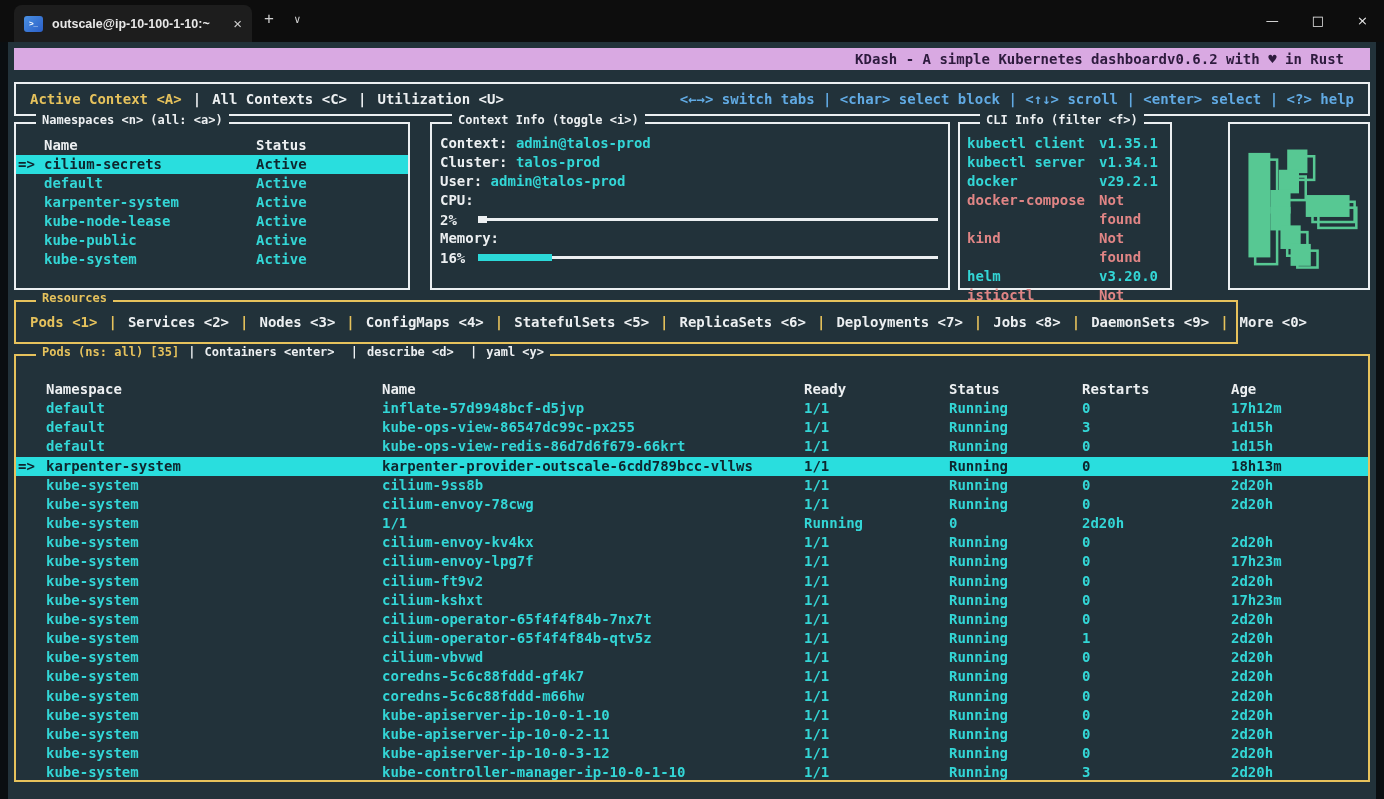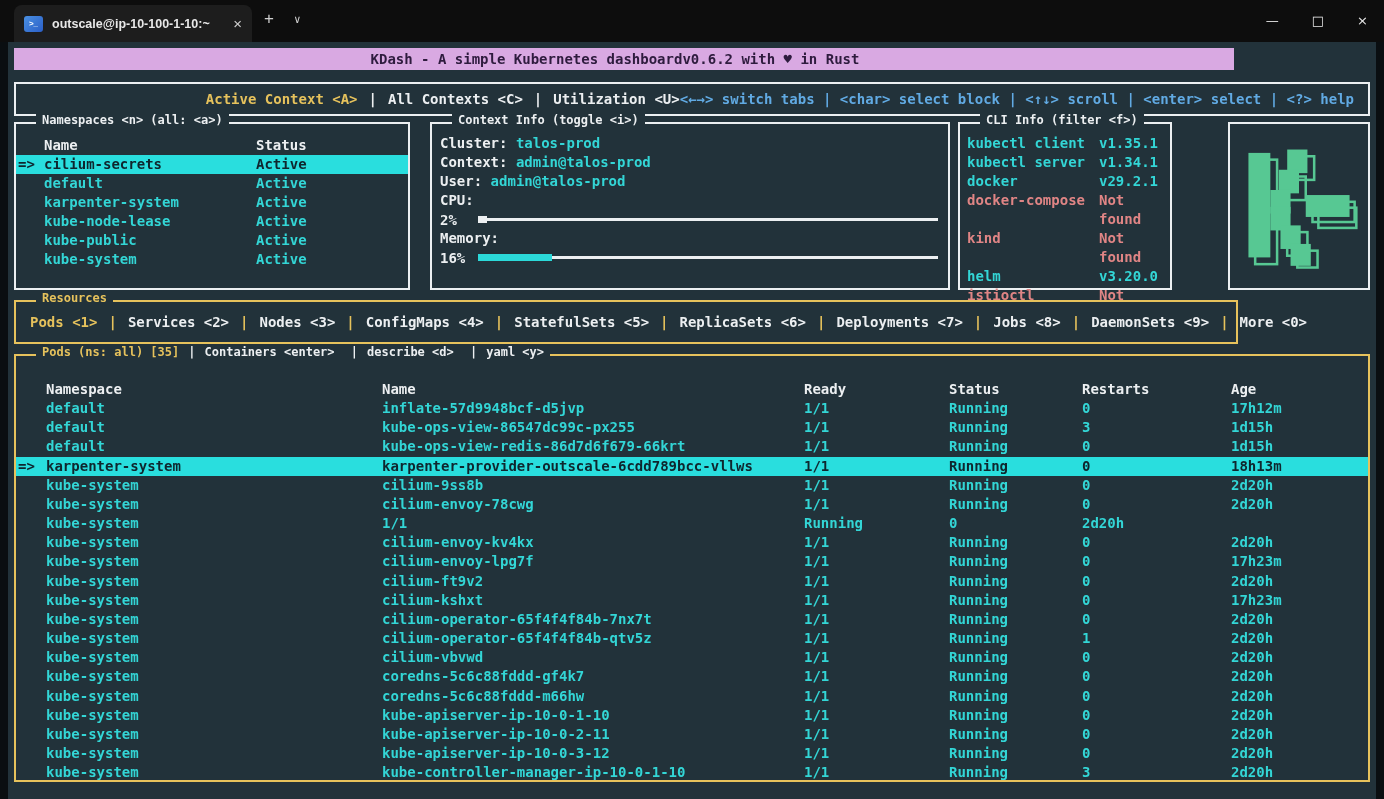--- a/index.html
+++ b/index.html
@@ -22,26 +22,26 @@
   .newtab{position:absolute;left:264px;top:9px;color:#d0d0d0;font-size:17px;font-weight:400;
        font-family:"Liberation Sans",sans-serif}
   .tabdrop{position:absolute;left:294px;top:13px;color:#d0d0d0;font-size:11px;font-weight:400}
   .wincontrols{position:absolute;right:16px;top:0;height:40px;display:flex;align-items:center;gap:33px;
        color:#e8e8e8;font-size:13px;font-weight:400;font-family:"DejaVu Sans",sans-serif}
   .wincontrols span{cursor:default}
 
   
   .terminal{position:absolute;left:8px;top:42px;width:1368px;height:757px;background:var(--bg)}
 
-  .kdash-header{position:absolute;left:6px;top:6px;width:1220px;height:22px;background:var(--purple);
-       color:#2e1b3e;display:flex;justify-content:center;align-items:center;
+  .kdash-header{position:absolute;left:6px;top:6px;width:1356px;height:22px;background:var(--purple);
+       color:#2e1b3e;display:flex;justify-content:flex-end;align-items:center;
        padding:0 26px 0 8px;font-size:14px}
 
   .menubar{position:absolute;left:6px;top:40px;width:1356px;height:34px;border:2px solid var(--fg);
-       display:flex;justify-content:flex-end;align-items:center;padding:0 14px;font-size:14px}
+       display:flex;justify-content:space-between;align-items:center;padding:0 14px;font-size:14px}
   .menu-tabs{display:flex;align-items:center}
   .menu-tab{color:var(--fg);white-space:pre}
   .menu-tab.active{color:var(--yellow)}
   .menu-tab+.menu-tab::before{content:"|";color:var(--fg);margin:0 11px}
   .menu-help{color:var(--blue)}
 
   .panel{position:absolute;border:2px solid var(--fg);background:var(--bg)}
   .panel-title{position:absolute;top:-11px;left:20px;background:var(--bg);padding:0 6px;
        font-size:12px;color:var(--fg);white-space:nowrap}
   .panel.gold{border-color:var(--yellow)}
@@ -172,22 +172,22 @@
   <div class="ns-row">
     <span class="marker"></span>
     <span>kube-system</span>
     <span>Active</span>
   </div>
 </div>
     </div>
 
     <div class="panel ctx-panel">
       <div class="panel-title">Context Info (toggle &lt;i&gt;)</div>
+      <div class="ctx-line"><span>Context:</span> <span class="val">admin@talos-prod</span></div>
       <div class="ctx-line"><span>Cluster:</span> <span class="val">talos-prod</span></div>
-      <div class="ctx-line"><span>Context:</span> <span class="val">admin@talos-prod</span></div>
       <div class="ctx-line"><span>User:</span> <span class="val">admin@talos-prod</span></div>
       <div class="ctx-line">CPU:</div>
       <div class="gauge-line">
         <span class="pct">2%</span>
         <div class="gauge">
             <div class="track"></div>
             <div class="fill fill-white" style="width: 2%;"></div>
           </div>
       </div>
       <div class="ctx-line">Memory:</div>

